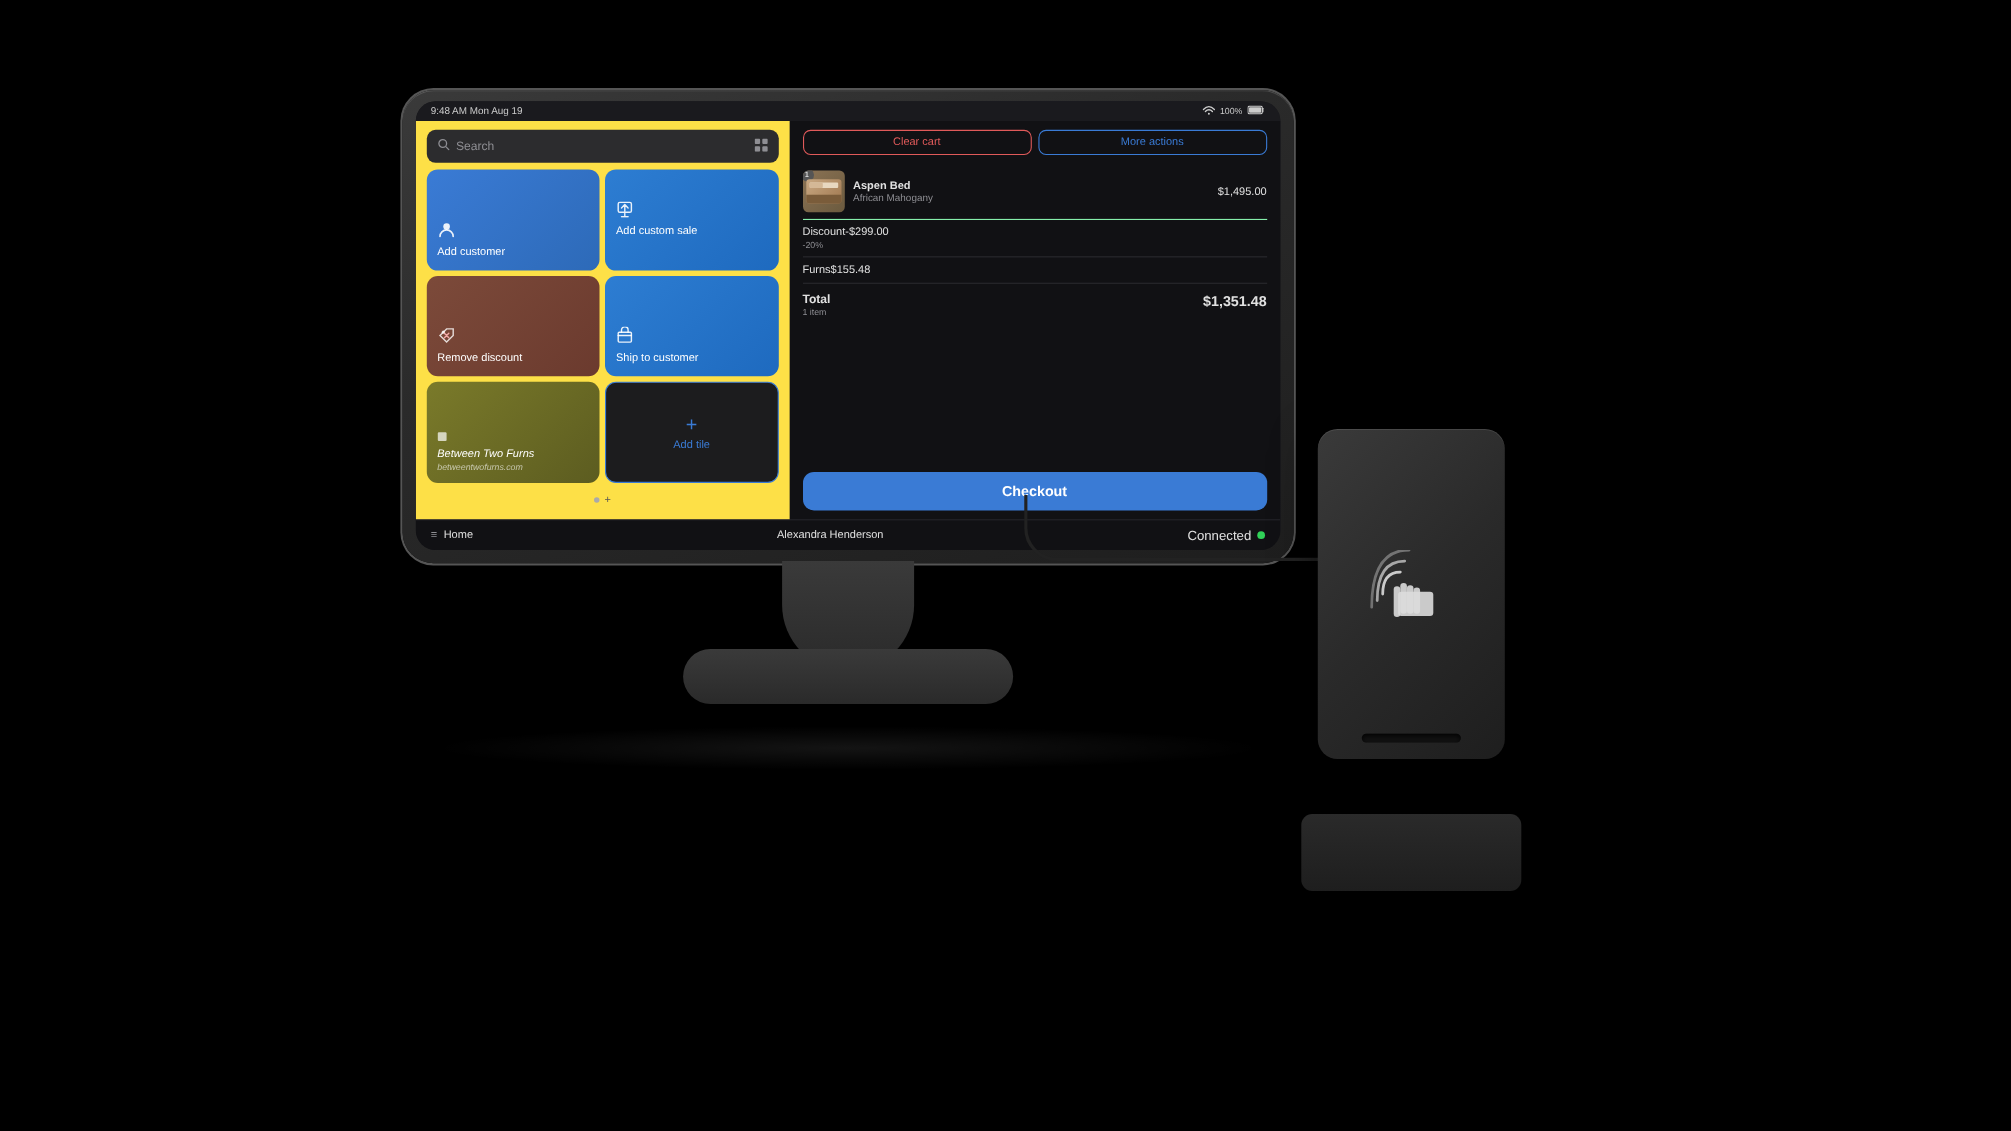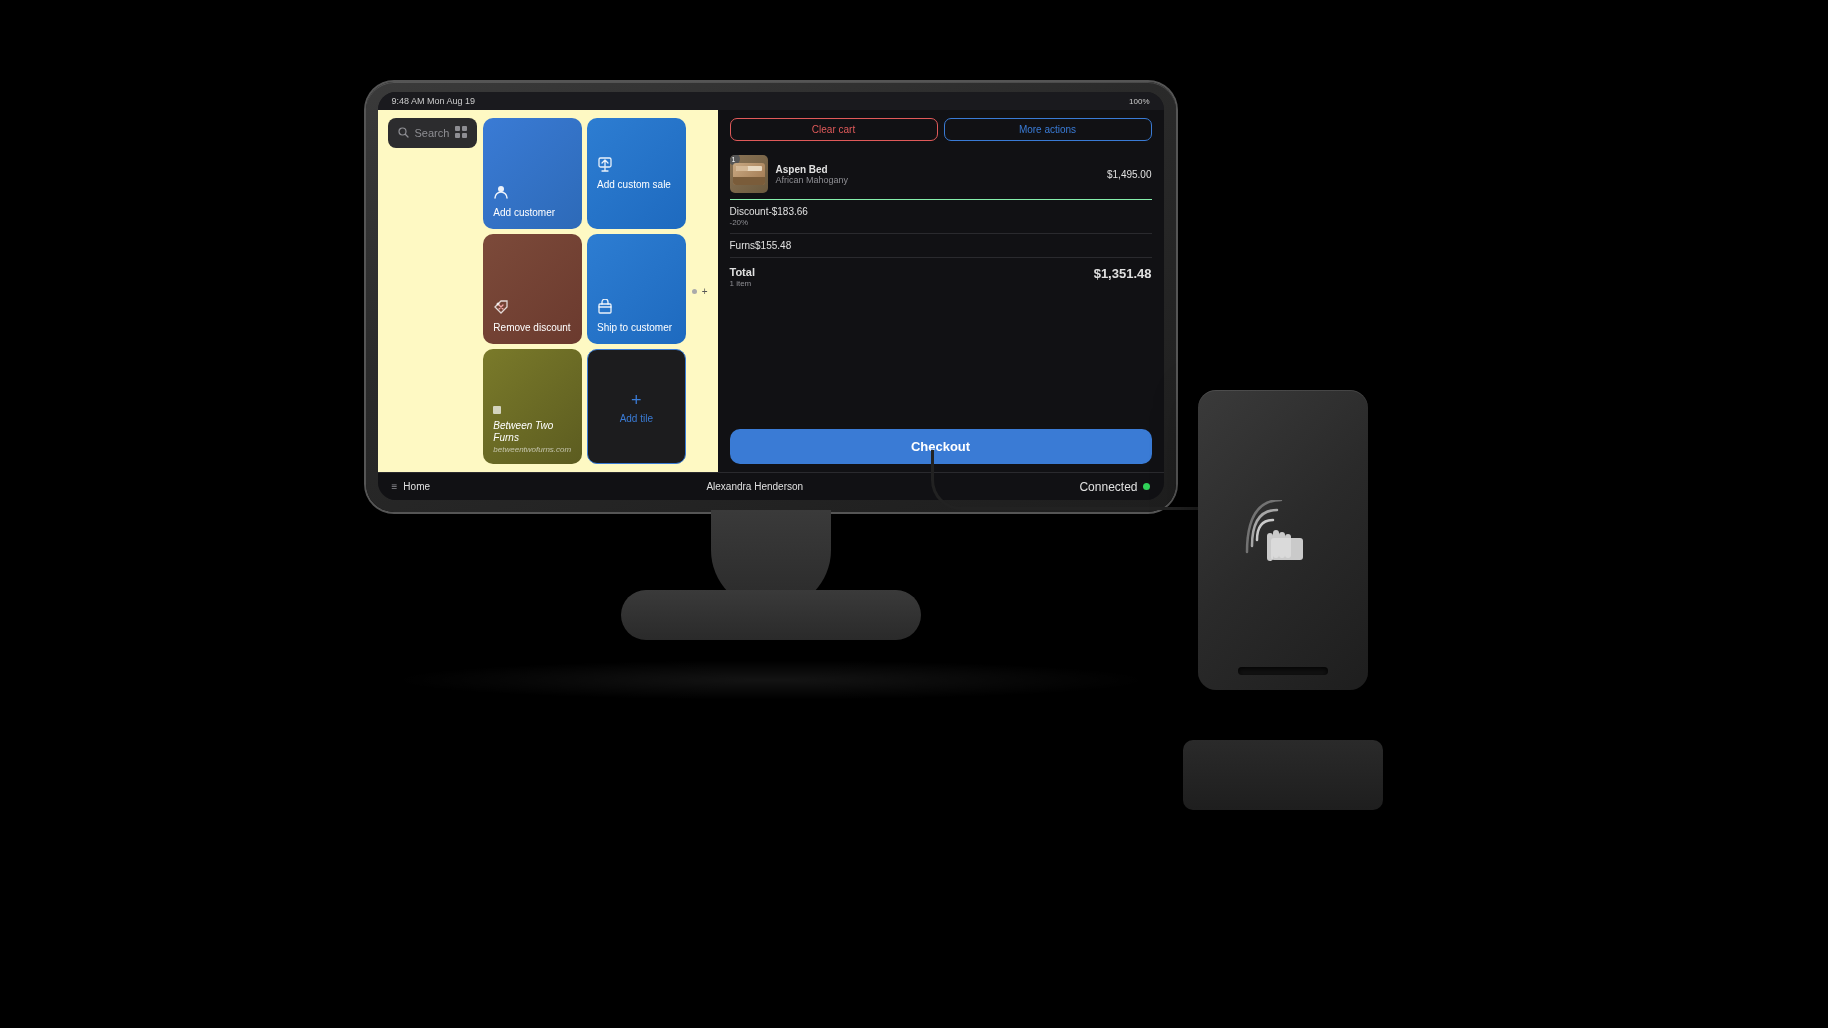--- a/index.html
+++ b/index.html
@@ -57,21 +57,20 @@
     }
     .status-time {
       font-size: 9px;
       color: #ccc;
       font-weight: 500;
     }
     .status-right {
       display: flex;
       align-items: center;
       gap: 4px;
-      flex-direction: column;
     }
     .wifi-icon, .battery-icon {
       font-size: 8px;
       color: #ccc;
     }
     .battery-text {
       font-size: 8px;
       color: #ccc;
     }
 
@@ -79,24 +78,24 @@
     .main-content {
       display: flex;
       flex: 1;
       height: calc(100% - 18px - 28px);
       background: #1a1a1e;
     }
 
     
     .left-panel {
       width: 340px;
-      background: #fef9c3;
+      background: #fde047;
       padding: 8px 10px;
       display: flex;
-      flex-direction: row;
+      flex-direction: column;
       gap: 6px;
     }
 
     .search-bar {
       display: flex;
       align-items: center;
       background: #2c2c2e;
       border-radius: 8px;
       padding: 6px 10px;
       gap: 6px;
@@ -661,21 +660,21 @@
               <div class="item-variant">African Mahogany</div>
             </div>
             <span class="item-price">$1,495.00</span>
           </div>
 
           <div class="cart-row">
             <div>
               <div class="cart-row-label">Discount</div>
               <div class="cart-row-sublabel">-20%</div>
             </div>
-            <span class="cart-row-value discount">-$183.66</span>
+            <span class="cart-row-value discount">-$299.00</span>
           </div>
 
           <div class="cart-row">
             <span class="cart-row-label">Furns</span>
             <span class="cart-row-value">$155.48</span>
           </div>
 
           <div class="cart-total">
             <div>
               <div class="total-label">Total</div>

